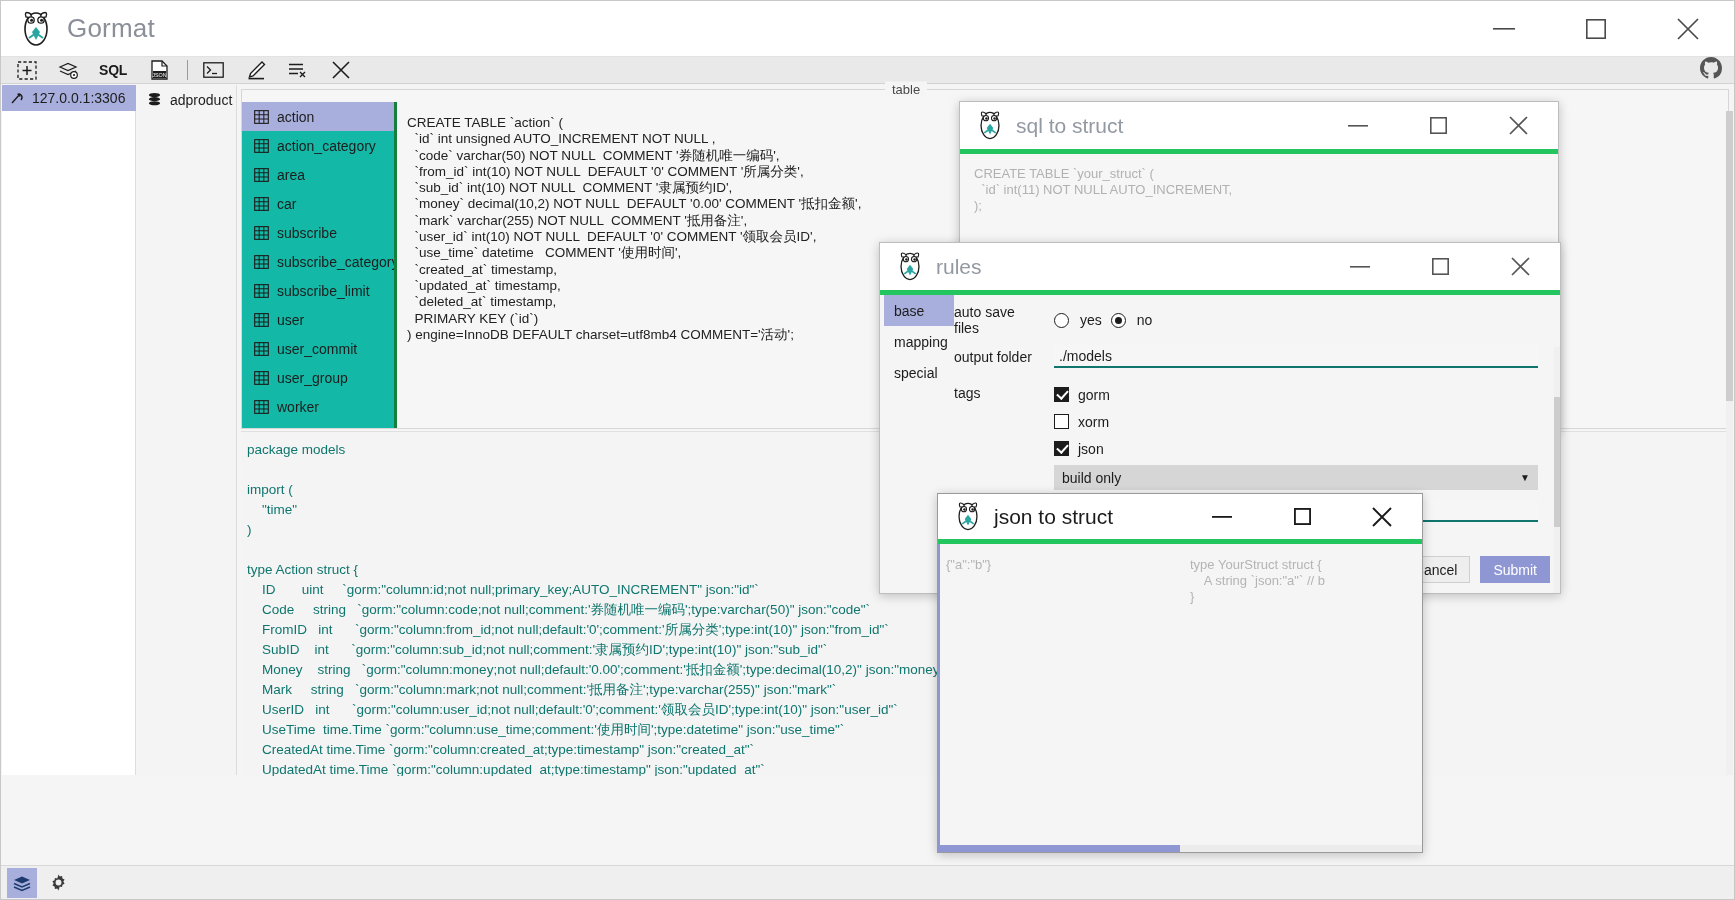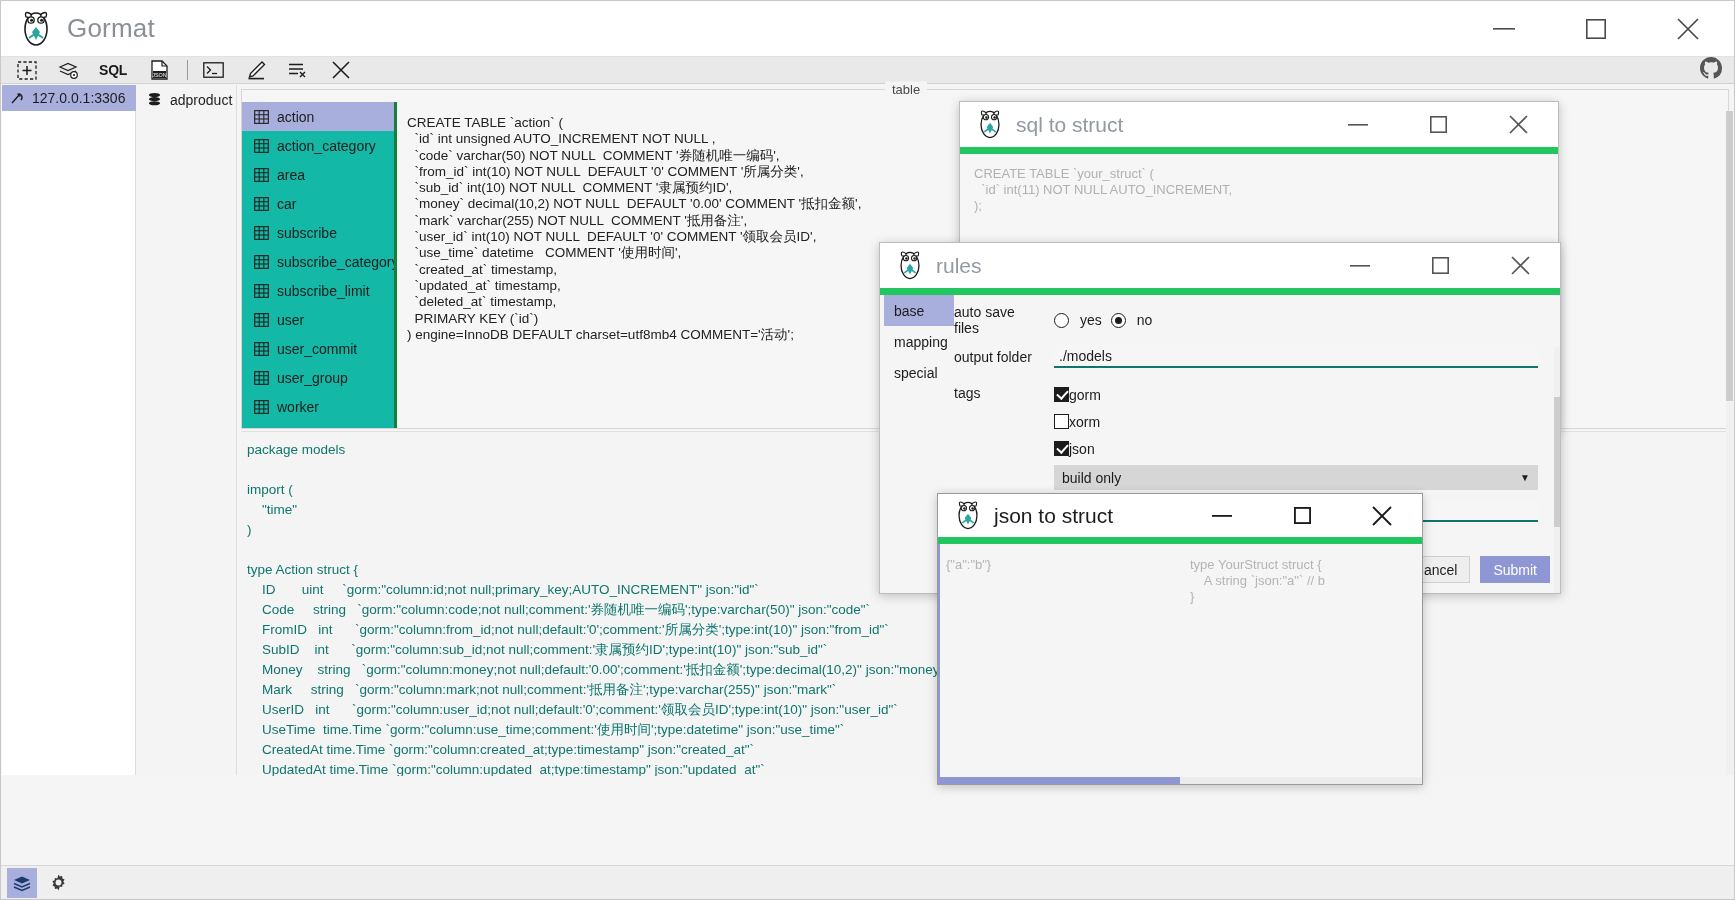--- a/index.html
+++ b/index.html
@@ -155,21 +155,21 @@
   
   .dialog {
     position: absolute;
     background: #f5f5f5;
     border: 1px solid #bdbdbd;
     box-shadow: 0 2px 10px rgba(0,0,0,.22);
   }
   .dlg-title {
     height: 52px; background: #ffffff;
     display: flex; align-items: center;
-    border-bottom: 7px solid #22c55e;
+    border-bottom: 5px solid #22c55e;
   }
   .dlg-logo { margin-left: 16px; width: 28px; height: 31px; }
   .dlg-name { margin-left: 12px; font-size: 21px; color: #9299a2; }
   .dlg-name.dark { color: #1b1b1b; }
   .dlg-wc { margin-left: auto; display: flex; height: 100%; }
   .dlg-wbtn {
     width: 80px; height: 100%;
     display: flex; align-items: center; justify-content: center;
   }
 
@@ -212,21 +212,21 @@
     content: ""; position: absolute; left: 3px; top: 3px;
     width: 7px; height: 7px; border-radius: 50%; background: #1c1c1c;
   }
   .text-field {
     width: 484px; height: 23px; background: #f6f6f6;
     border-bottom: 2px solid #0f766e;
     font-size: 14px; color: #1c1c1c; display: flex; align-items: center;
     padding-left: 5px;
   }
   .text-field.placeholder { color: #9d9d9d; }
-  .cbrow { display: flex; align-items: center; height: 27px; font-size: 14px; color: #1c1c1c; }
+  .cbrow { display: flex; align-items: center; gap: 9px; height: 27px; font-size: 14px; color: #1c1c1c; }
   .cb {
     width: 15px; height: 15px; border: 1.6px solid #1c1c1c; background: #fff;
     position: relative;
   }
   .cb.on { background: #1c1c1c; }
   .cb.on::after {
     content: ""; position: absolute; left: 4px; top: 0px;
     width: 5px; height: 9px; border: solid #fff;
     border-width: 0 2px 2px 0; transform: rotate(42deg);
   }
@@ -246,21 +246,21 @@
   }
   .btn.primary { background: #8e96d4; border-color: #8e96d4; color: #ffffff; }
   #dlg-rules .rules-vscroll {
     position: absolute; top: 52px; right: 0; width: 6px; bottom: 0; background: #f0f0f0;
   }
   #dlg-rules .rules-vscroll .thumb {
     position: absolute; top: 50px; width: 6px; height: 130px; background: #cdcdcd;
   }
 
   
-  #dlg-json { left: 936px; top: 492px; width: 486px; height: 292px; border-color: #9a9a9a; }
+  #dlg-json { left: 936px; top: 492px; width: 486px; height: 360px; border-color: #9a9a9a; }
   #dlg-json .dlg-title { height: 50px; }
   #dlg-json .body {
     position: absolute; top: 50px; left: 0; right: 0; bottom: 0;
     background: #f5f5f5;
   }
   .json-in {
     position: absolute; left: 0; top: 0; width: 243px; bottom: 0;
     padding: 13px 0 0 6px; font-size: 13px; line-height: 16px;
     color: #b4b4b4; white-space: pre;
     border-left: 2px solid #8e96d4;

